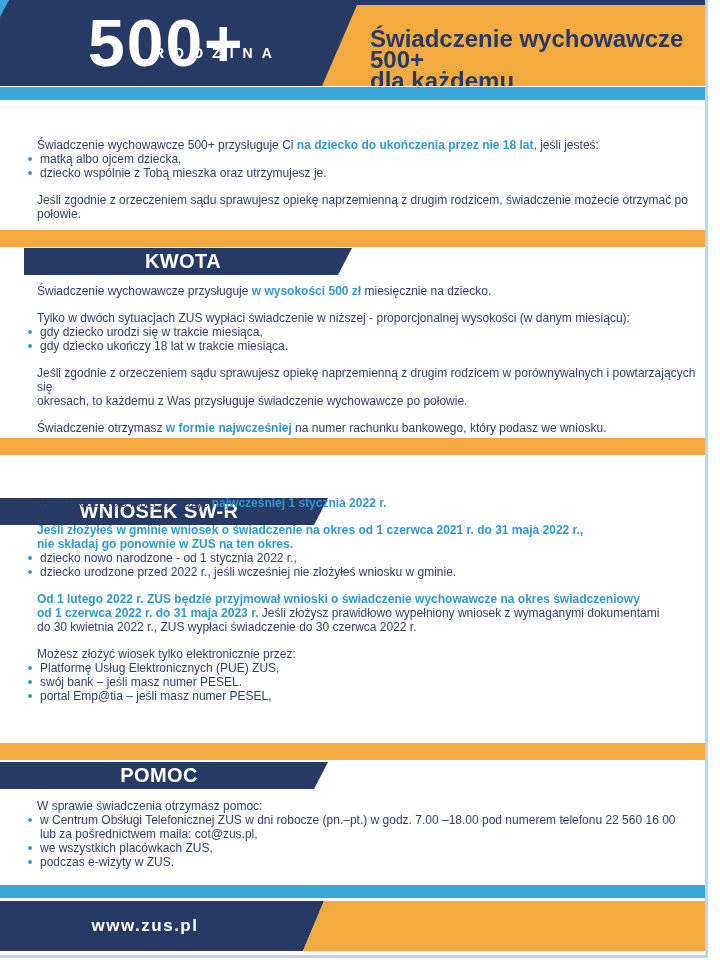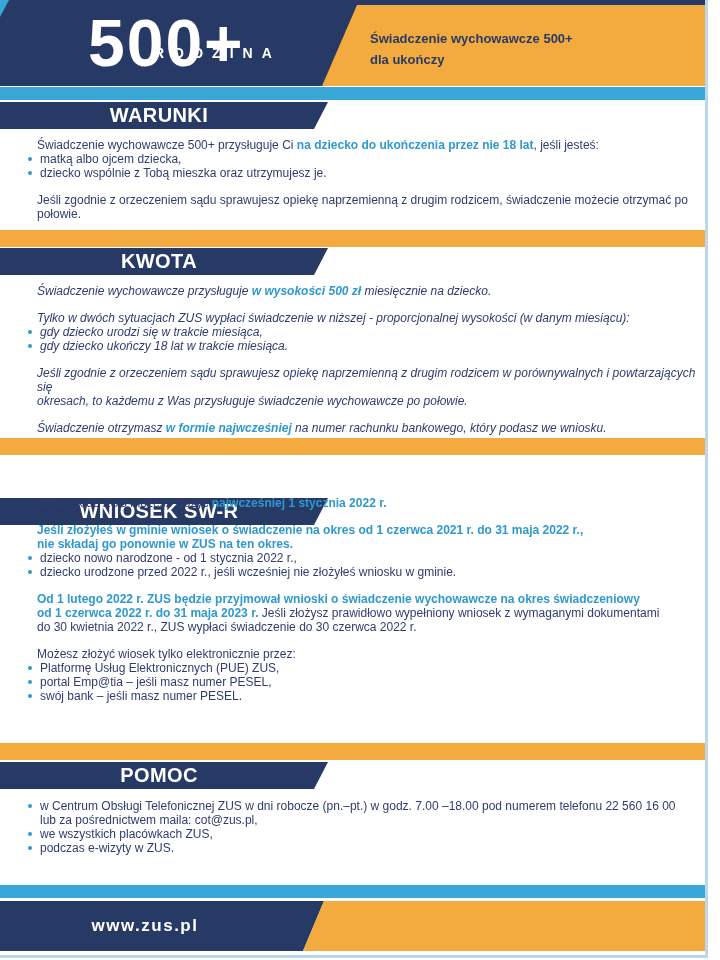--- a/index.html
+++ b/index.html
@@ -9,21 +9,21 @@
   }
   
   .hdr{position:absolute;left:0;top:0;width:707px;height:86px;background:var(--navy);}
   .corner{position:absolute;left:0;top:0;width:9px;height:17px;background:var(--cyan);
     clip-path:polygon(0 0,100% 0,0 100%);}
   .logo{position:absolute;left:88px;top:8px;width:210px;height:74px;color:#fff;}
   .logo-top{position:absolute;left:66px;top:1px;font-size:14px;font-weight:bold;letter-spacing:9px;white-space:nowrap;margin-top:36px;}
   .logo-main{position:absolute;left:0;top:4px;font-size:66px;font-weight:bold;letter-spacing:2px;line-height:62px;white-space:nowrap;}
   .hdr-orange{position:absolute;left:322px;top:5px;width:385px;height:81px;background:var(--orange);
     clip-path:polygon(35px 0,100% 0,100% 100%,0 100%);color:var(--navy);}
-  .hdr-title{position:absolute;left:48px;top:23px;font-size:13px;font-weight:bold;line-height:21px;}
+  .hdr-title{position:absolute;left:48px;top:23px;font-size:24px;font-weight:bold;line-height:21px;}
   
   .stripe{position:absolute;left:0;width:707px;}
   .stripe.cyan{background:var(--cyan);}
   .stripe.orange{background:var(--orange);}
   
   .sbar{position:absolute;left:0;width:328px;height:27px;background:var(--navy);
     clip-path:polygon(0 0,100% 0,calc(100% - 14px) 100%,0 100%);
     color:#fff;display:flex;align-items:center;justify-content:center;
     font-size:20px;font-weight:bold;letter-spacing:.4px;padding-right:10px;box-sizing:border-box;}
   
@@ -55,48 +55,45 @@
   <div class="hdr">
     <div class="logo">
       <div class="logo-top">RODZINA</div>
       <div class="logo-main">500+</div>
     </div>
   </div>
   <div class="corner"></div>
   <div class="hdr-orange">
     <div class="hdr-title">
       <div>Świadczenie wychowawcze 500+</div>
-      <div>dla ukończy</div>
+      <div>dla każdemu</div>
     </div>
   </div>
   <div class="stripe cyan" style="top:87px;height:13px;"></div>
 
-  <div class="sbar" style="top:102px;">
-    <span>WARUNKI</span>
-  </div>
   <div class="sbody" style="top:138px;">
       <div class="para"><span>Świadczenie wychowawcze 500+ przysługuje Ci </span><span class="hl">na dziecko do ukończenia przez nie 18 lat</span><span>, jeśli jesteś:</span></div>
       <div class="blist">
         <div class="bitem">
           <span class="dot"></span>
           <span class="btxt"><span>matką albo ojcem dziecka,</span></span>
         </div>
         <div class="bitem">
           <span class="dot"></span>
           <span class="btxt"><span>dziecko wspólnie z Tobą mieszka oraz utrzymujesz je.</span></span>
         </div>
       </div>
       <div class="para"><span>Jeśli zgodnie z orzeczeniem sądu sprawujesz opiekę naprzemienną z drugim rodzicem, świadczenie możecie otrzymać po połowie.</span></div>
     </div>
 
   <div class="stripe orange" style="top:230px;height:17px;"></div>
-  <div class="sbar" style="top:248px;">
+  <div class="sbar" style="top:248px;margin-left:24px;">
     <span>KWOTA</span>
   </div>
-  <div class="sbody" style="top:284px;font-style:italic;">
+  <div class="sbody" style="top:284px;">
       <div class="para"><span>Świadczenie wychowawcze przysługuje </span><span class="hl">w wysokości 500 zł</span><span> miesięcznie na dziecko.</span></div>
       <div class="para"><span>Tylko w dwóch sytuacjach ZUS wypłaci świadczenie w niższej - proporcjonalnej wysokości (w danym miesiącu):</span></div>
       <div class="blist">
         <div class="bitem">
           <span class="dot"></span>
           <span class="btxt"><span>gdy dziecko urodzi się w trakcie miesiąca,</span></span>
         </div>
         <div class="bitem">
           <span class="dot"></span>
           <span class="btxt"><span>gdy dziecko ukończy 18 lat w trakcie miesiąca.</span></span>
@@ -129,34 +126,35 @@
 od 1 czerwca 2022 r. do 31 maja 2023 r.</span><span> Jeśli złożysz prawidłowo wypełniony wniosek z wymaganymi dokumentami
 do 30 kwietnia 2022 r., ZUS wypłaci świadczenie do 30 czerwca 2022 r.</span></div>
       <div class="para"><span>Możesz złożyć wiosek tylko elektronicznie przez:</span></div>
       <div class="blist">
         <div class="bitem">
           <span class="dot"></span>
           <span class="btxt"><span>Platformę Usług Elektronicznych (PUE) ZUS,</span></span>
         </div>
         <div class="bitem">
           <span class="dot"></span>
-          <span class="btxt"><span>portal Emp@tia – jeśli masz numer PESEL,</span></span>
+          <span class="btxt"><span>swój bank – jeśli masz numer PESEL.</span></span>
         </div>
         <div class="bitem">
           <span class="dot"></span>
-          <span class="btxt"><span>swój bank – jeśli masz numer PESEL.</span></span>
+          <span class="btxt"><span>portal Emp@tia – jeśli masz numer PESEL,</span></span>
         </div>
       </div>
     </div>
 
   <div class="stripe orange" style="top:743px;height:17px;"></div>
   <div class="sbar" style="top:762px;">
     <span>POMOC</span>
   </div>
   <div class="sbody" style="top:799px;">
+      <div class="para"><span>W sprawie świadczenia otrzymasz pomoc:</span></div>
       <div class="blist">
         <div class="bitem">
           <span class="dot"></span>
           <span class="btxt"><span>w Centrum Obsługi Telefonicznej ZUS w dni robocze (pn.–pt.) w godz. 7.00 –18.00 pod numerem telefonu 22 560 16 00
 lub za pośrednictwem maila: cot@zus.pl,</span></span>
         </div>
         <div class="bitem">
           <span class="dot"></span>
           <span class="btxt"><span>we wszystkich placówkach ZUS,</span></span>
         </div>

